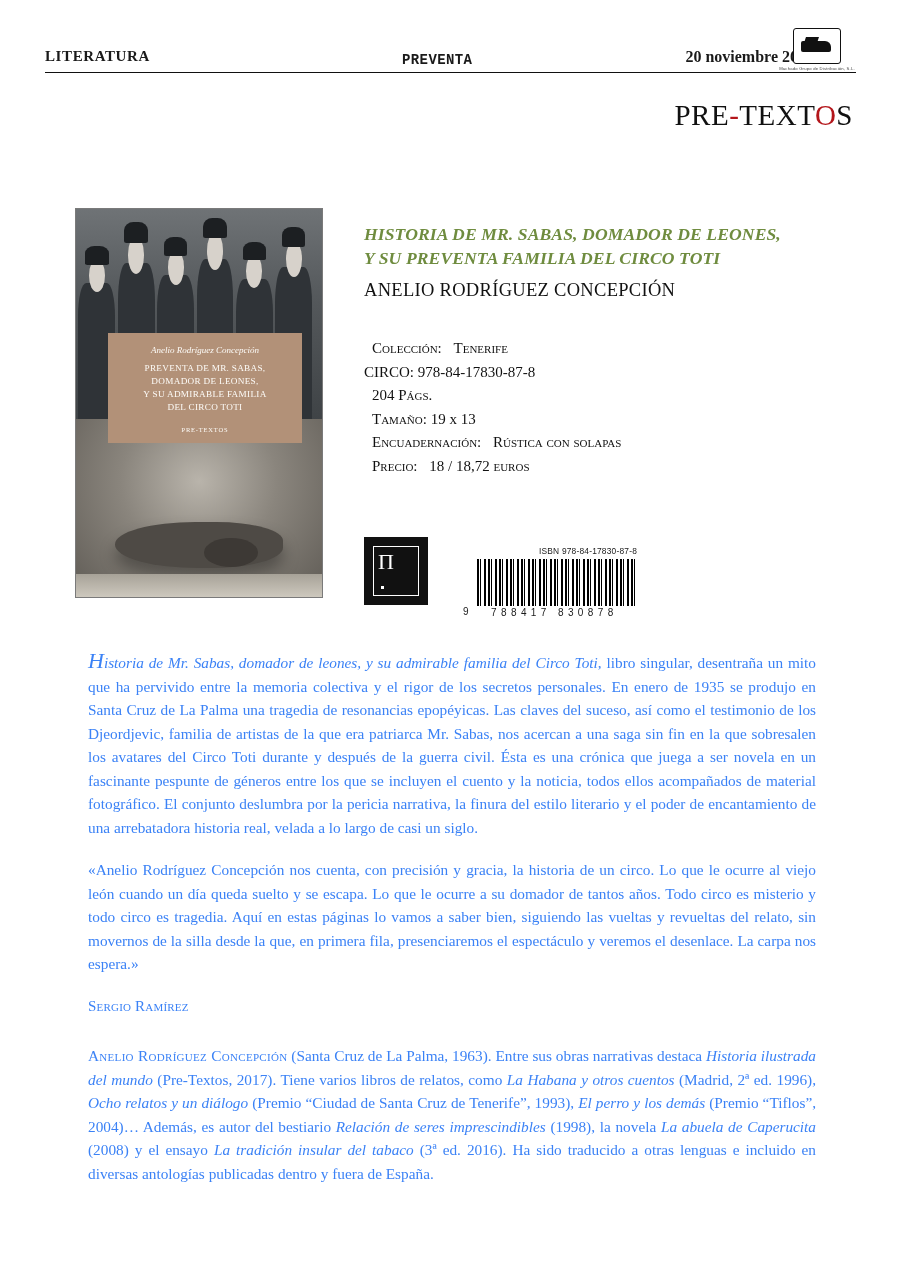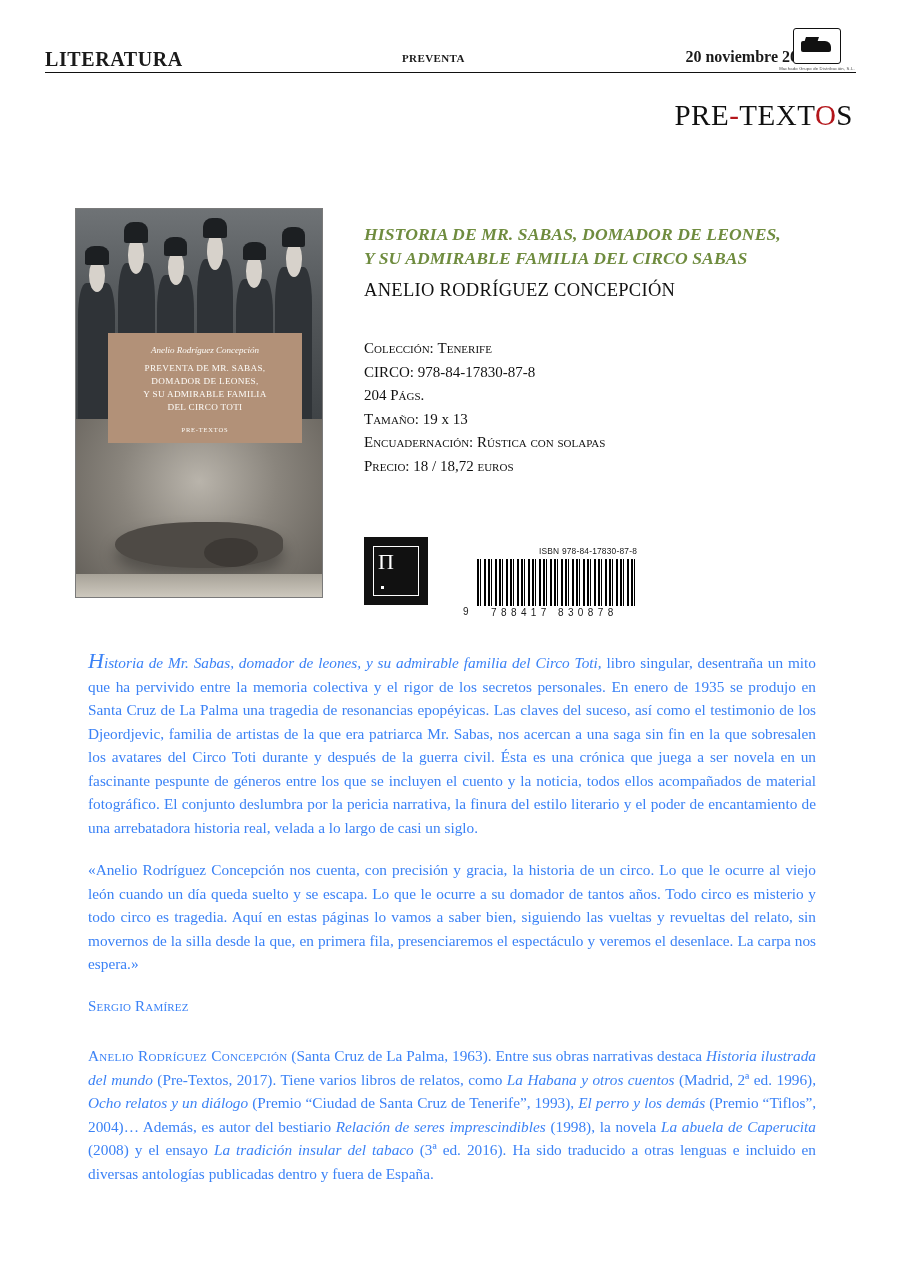--- a/index.html
+++ b/index.html
@@ -30,31 +30,31 @@
     right: 45px;
     top: 72px;
     border-bottom: 1.4px solid #111;
   }
   .hdr-literatura {
     position: absolute;
     left: 0;
     top: 8px;
     font-family: "Liberation Serif", serif;
     font-weight: bold;
-    font-size: 20px;
+    font-size: 15px;
     letter-spacing: 0.6px;
     text-align: center;
   }
   .hdr-preventa {
     position: absolute;
     left: 357px;
     top: 12px;
-    font-family: Liberation Serif, serif;
+    font-family: Liberation Mono, monospace;
     font-weight: bold;
-    font-size: 11px;
+    font-size: 14px;
     letter-spacing: 0.4px;
   }
   .hdr-fecha {
     position: absolute;
     left: 554px;
     top: 8px;
     font-family: "Liberation Serif", serif;
     font-weight: bold;
     font-size: 16px;
     width: 215px;
@@ -255,21 +255,21 @@
     letter-spacing: 0.3px;
     color: #111;
   }
   .meta {
     margin-top: 36px;
     font-family: "Liberation Serif", serif;
     font-size: 15px;
     line-height: 23.5px;
     color: #111;
   }
-  .meta .sc { font-variant: small-caps; }
+  .meta .sc { font-variant: small-caps; margin-left: 8px; }
 
   
   .mark {
     position: absolute;
     left: 364px;
     top: 537px;
     width: 64px;
     height: 68px;
     background: #111;
   }
@@ -402,21 +402,21 @@
       <div>Y SU ADMIRABLE FAMILIA</div>
       <div>DEL CIRCO TOTI</div>
     </div>
     <div class="pub">PRE-TEXTOS</div>
   </div>
 </div>
 
 <div class="info">
   <div class="book-title">
     <div>HISTORIA DE MR. SABAS, DOMADOR DE LEONES,</div>
-    <div>Y SU ADMIRABLE FAMILIA DEL CIRCO SABAS</div>
+    <div>Y SU PREVENTA FAMILIA DEL CIRCO TOTI</div>
   </div>
   <div class="book-author">ANELIO RODRÍGUEZ CONCEPCIÓN</div>
   <div class="meta">
     <div><span class="sc">Colección:</span> <span class="sc">Tenerife</span></div>
     <div><span>CIRCO:</span> <span>978-84-17830-87-8</span></div>
     <div><span class="sc">204 Págs.</span></div>
     <div><span class="sc">Tamaño:</span> <span>19 x 13</span></div>
     <div><span class="sc">Encuadernación:</span> <span class="sc">Rústica con solapas</span></div>
     <div><span class="sc">Precio:</span> <span class="sc">18 / 18,72 euros</span></div>
   </div>

